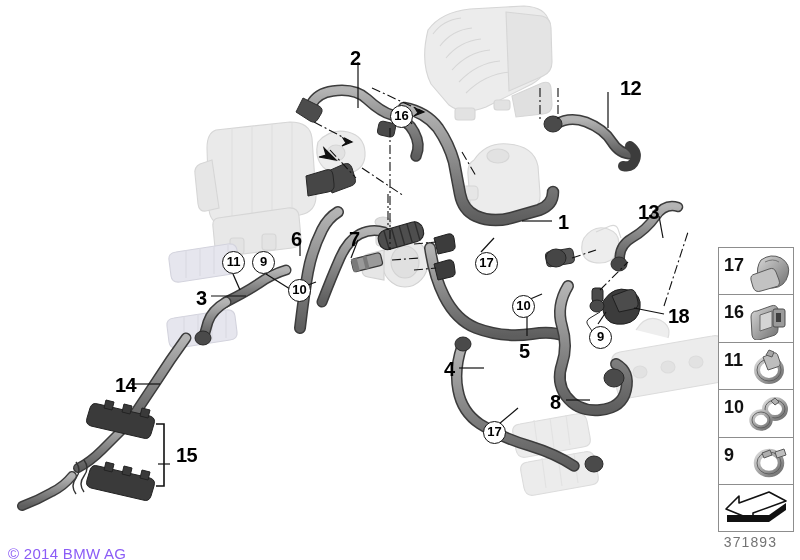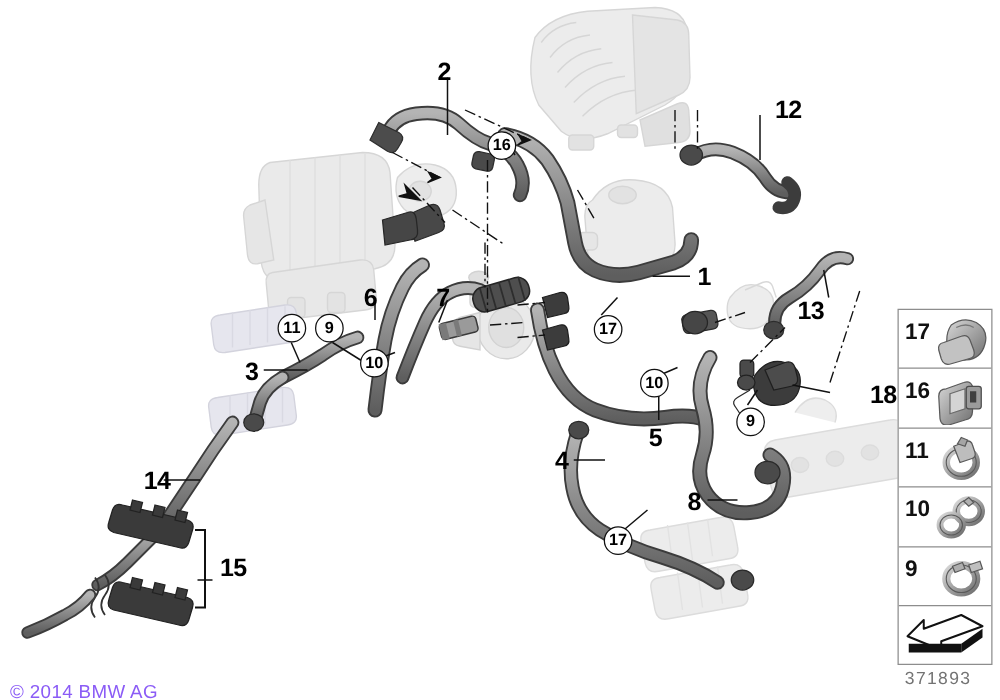--- a/index.html
+++ b/index.html
@@ -343,24 +343,24 @@
 
     <div class="lbl" style="left:350px;top:48px;">2</div>
     <div class="lbl" style="left:558px;top:212px;">1</div>
     <div class="lbl" style="left:196px;top:288px;">3</div>
     <div class="lbl" style="left:444px;top:359px;">4</div>
     <div class="lbl" style="left:519px;top:341px;">5</div>
     <div class="lbl" style="left:291px;top:229px;">6</div>
     <div class="lbl" style="left:349px;top:229px;">7</div>
     <div class="lbl" style="left:550px;top:392px;">8</div>
     <div class="lbl" style="left:596px;top:78px;margin-left:24px;">12</div>
-    <div class="lbl" style="left:638px;top:202px;margin-top:37px;">13</div>
+    <div class="lbl" style="left:638px;top:202px;">13</div>
     <div class="lbl" style="left:115px;top:375px;">14</div>
     <div class="lbl" style="left:176px;top:445px;">15</div>
-    <div class="lbl" style="left:696px;top:306px;">18</div>
+    <div class="lbl" style="left:668px;top:306px;">18</div>
 
     <div class="circ" style="left:390px;top:105px;">16</div>
     <div class="circ" style="left:222px;top:251px;">11</div>
     <div class="circ" style="left:252px;top:251px;">9</div>
     <div class="circ" style="left:288px;top:279px;">10</div>
     <div class="circ" style="left:475px;top:252px;">17</div>
     <div class="circ" style="left:512px;top:295px;">10</div>
     <div class="circ" style="left:589px;top:326px;">9</div>
     <div class="circ" style="left:483px;top:421px;">17</div>
   </div>

